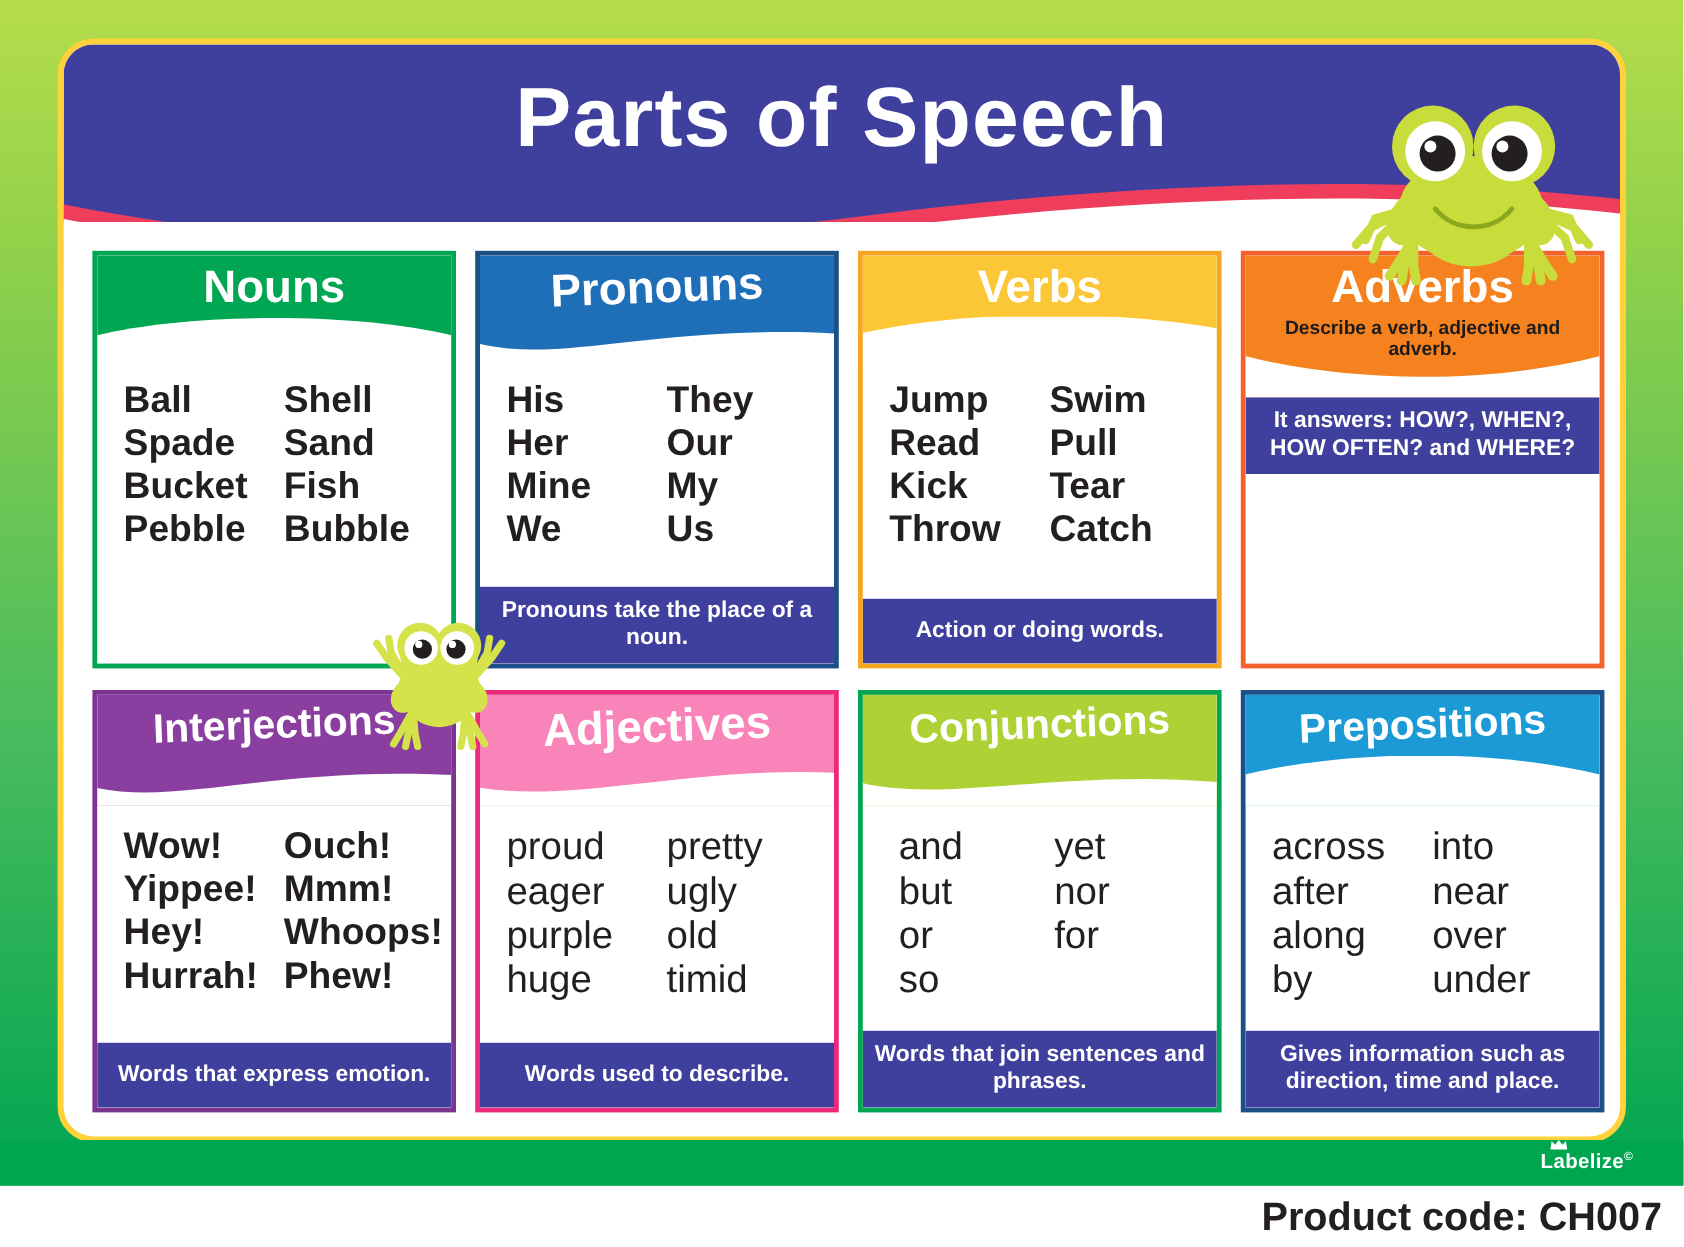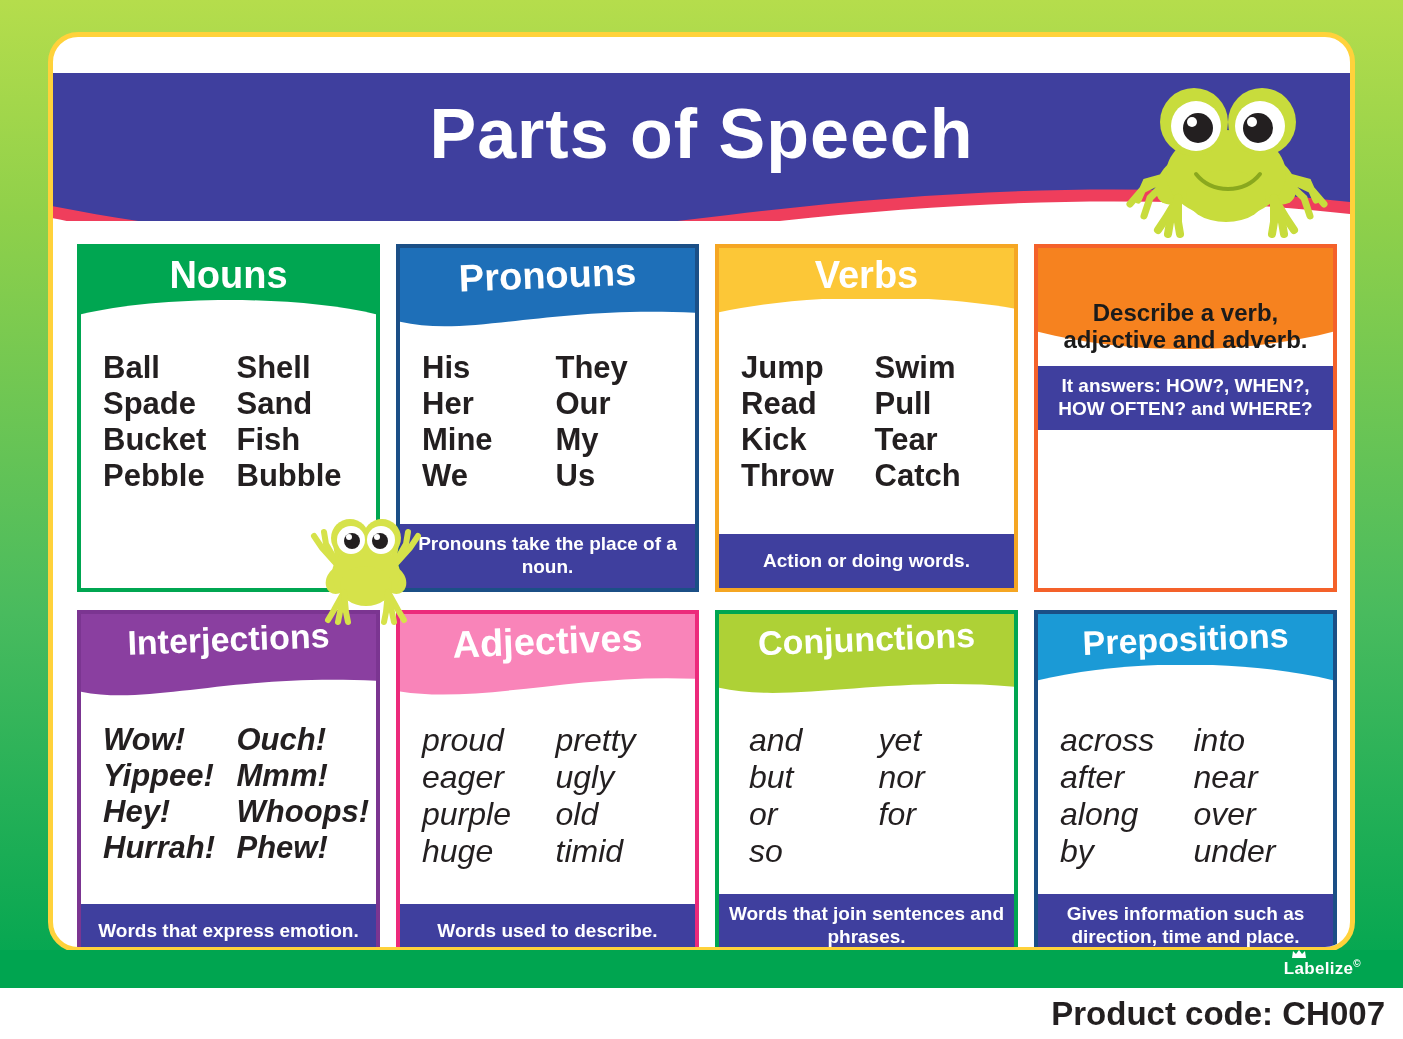--- a/index.html
+++ b/index.html
@@ -21,39 +21,38 @@
     border:5px solid #ffd23b;
     border-radius:30px;
     box-sizing:border-box;
     overflow:hidden;
   }
   
   #title-banner{
     position:absolute;left:0;top:0;width:100%;height:148px;
     background:#3f3f9e;
     overflow:hidden;
-    margin-top:36px;
   }
   #title-banner .wave{
     position:absolute;left:-2%;bottom:-40px;width:104%;height:90px;
   }
   #poster-title{
     position:absolute;left:0;top:26px;width:100%;
     text-align:center;
     font-size:70px;font-weight:bold;color:#ffffff;
     letter-spacing:1px;
     line-height:1;
   }
   
   #card-grid{
     position:absolute;left:24px;top:172px;width:1260px;
     display:grid;
     grid-template-columns:repeat(4,1fr);
     grid-template-rows:348px 352px;
-    column-gap:16px;row-gap:18px;margin-top:35px;
+    column-gap:16px;row-gap:18px;
   }
   .pos-card{
     position:relative;
     background:#ffffff;
     border:4px solid #000;
     box-sizing:border-box;
     display:flex;flex-direction:column;
     overflow:hidden;
   }
   .card-header{
@@ -71,33 +70,33 @@
     text-align:center;
     font-size:38px;font-weight:bold;color:#ffffff;
     line-height:1.05;
     z-index:2;
   }
   .card-title.small{font-size:34px;}
   .card-title.tilt{transform:rotate(-2.2deg);}
   .card-subtitle{
     position:absolute;left:6px;right:6px;top:52px;
     text-align:center;
-    font-size:24px;font-weight:bold;color:#1b1b1b;
+    font-size:16px;font-weight:bold;color:#1b1b1b;
     line-height:1.12;
     z-index:3;
   }
   .card-words{
     flex:1 1 auto;
     display:grid;
     grid-template-columns:1fr 1fr;
     align-content:start;
     padding:10px 6px 4px 22px;
     box-sizing:border-box;
   }
-  .card-words.pad-top{padding-top:16px;font-style:italic;}
+  .card-words.pad-top{padding-top:16px;}
   .word{
     font-size:31px;font-weight:bold;color:#231f20;
     line-height:1.16;
     white-space:nowrap;
   }
   .word.lower{font-weight:normal;font-size:32px;}
   .card-footer{
     flex:0 0 auto;
     background:#3f3f9e;
     color:#ffffff;
@@ -205,20 +204,21 @@
         <div class="word">Kick</div>
         <div class="word">Tear</div>
         <div class="word">Throw</div>
         <div class="word">Catch</div>
       </div>
       <div class="card-footer">Action or doing words.</div>
     </div>
 
     <div class="pos-card" style="border-color:#f4612a">
       <div class="card-header tall" style="background:#f6821f">
+        <div class="card-title">Adverbs</div>
         <div class="card-subtitle">Describe a verb, adjective and adverb.</div>
         <svg class="hwave" viewBox="0 0 300 42" preserveAspectRatio="none">
           <path d="M0,6 C90,30 210,30 300,6 L300,42 L0,42 Z" fill="#ffffff"></path>
         </svg>
       </div>
       <div class="card-footer">It answers:  HOW?, WHEN?, HOW OFTEN? and WHERE?</div>
     </div>
 
     <div class="pos-card" style="border-color:#7b3591">
       <div class="card-header" style="background:#8a3fa0">

